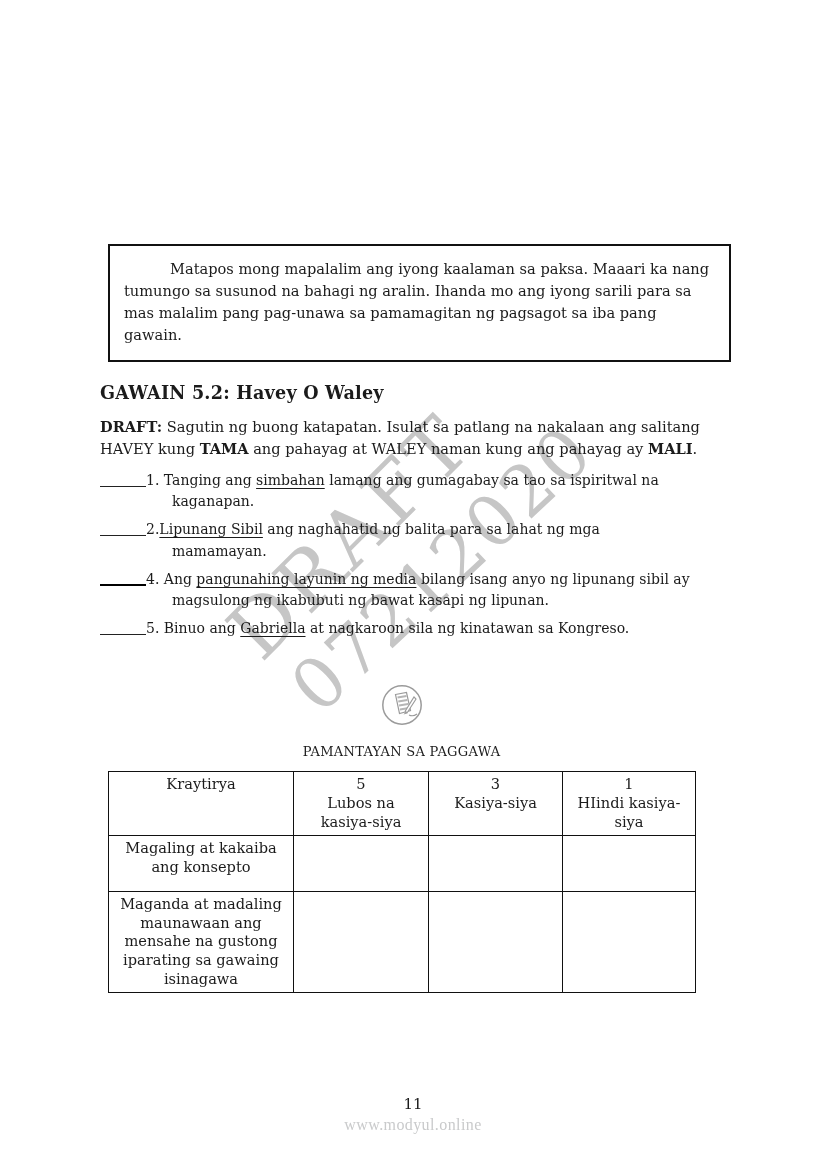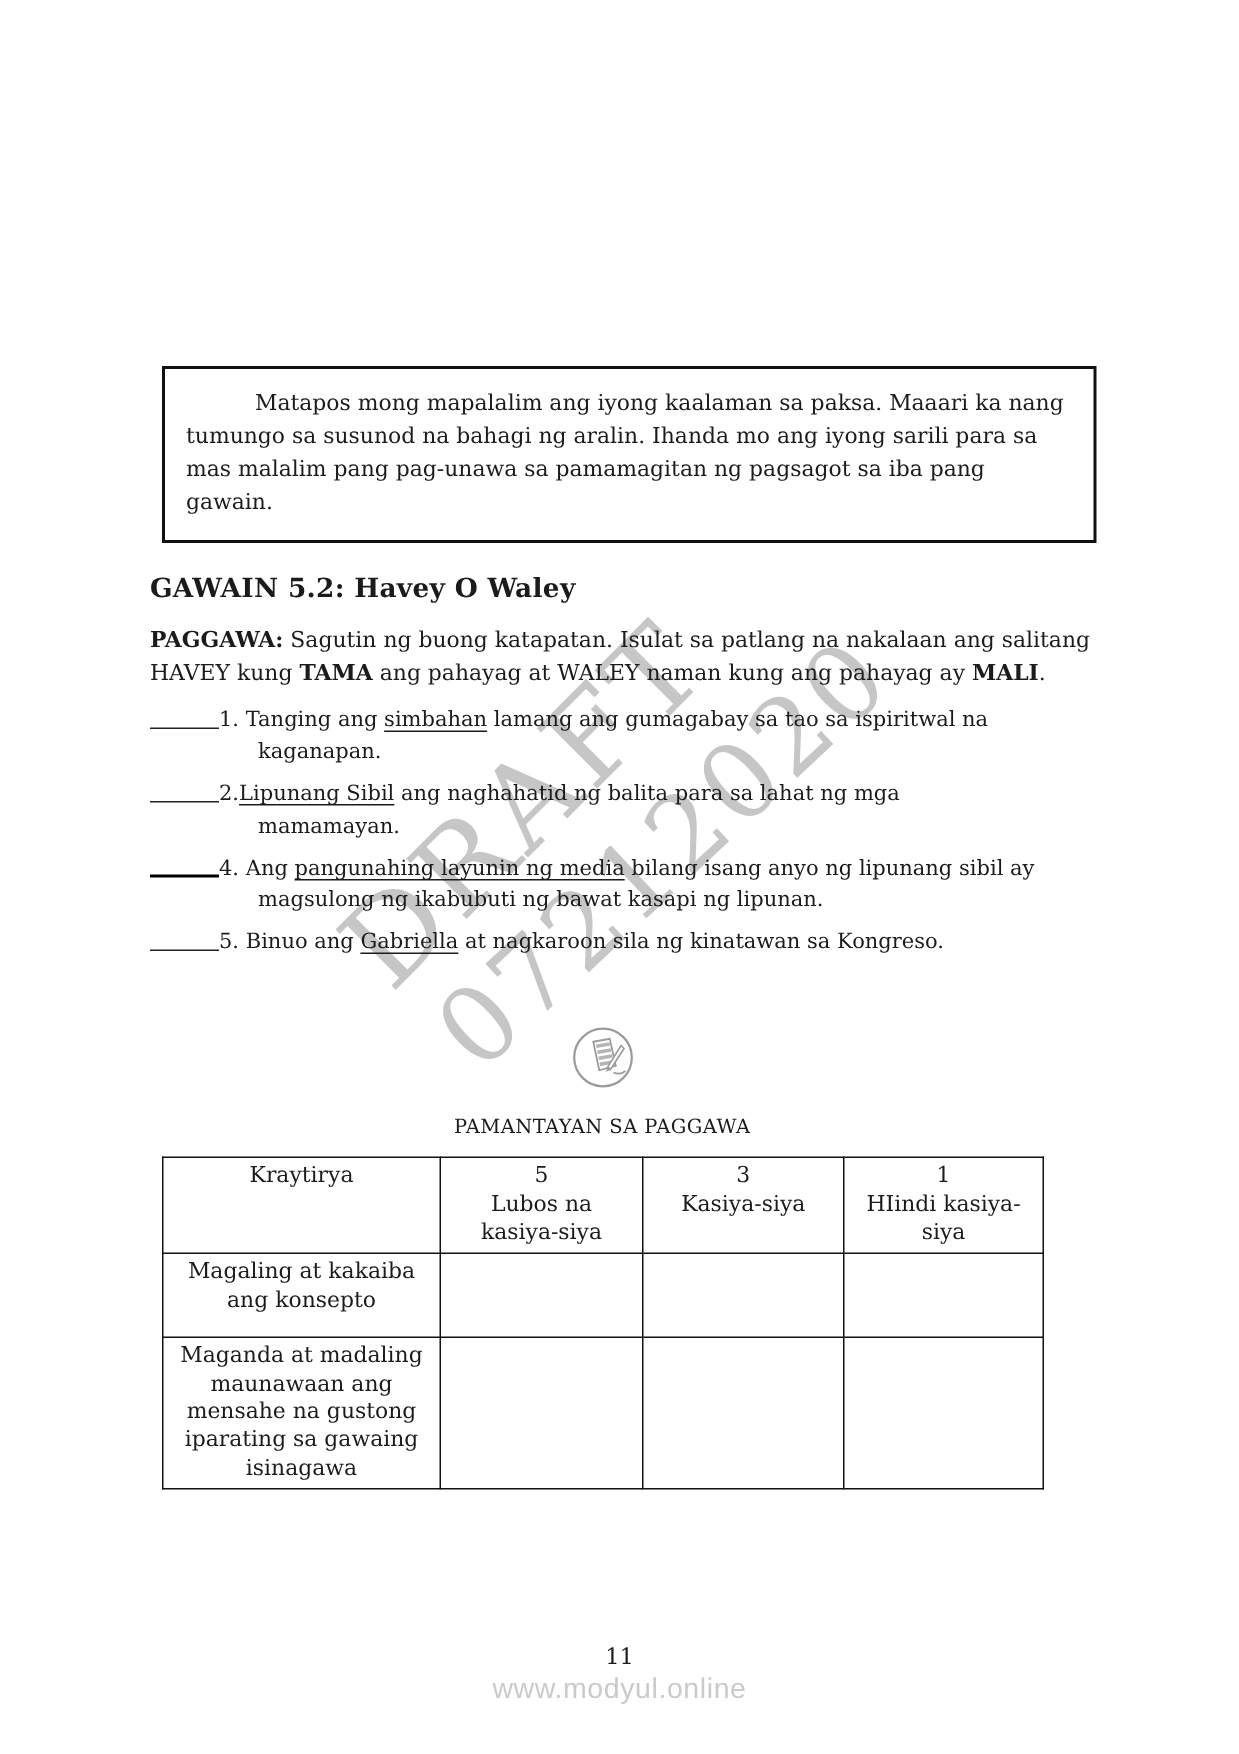--- a/index.html
+++ b/index.html
@@ -104,23 +104,23 @@
   .cell-rest, .crit { white-space: pre-line; }
   tr.rubric-row-1 td { height: 56px; }
 
   
   .pageno {
     position: absolute; top: 1095px; left: 0; width: 100%;
     text-align: center; font-size: 15px; z-index: 1;
   }
   .site {
     position: absolute; top: 1116px; left: 0; width: 100%;
-    text-align: center; font-size: 19px;
+    text-align: center; font-size: 16px;
     color: #c9cacb;
-    font-family: Liberation Sans, sans-serif;
+    font-family: Liberation Serif, serif;
     letter-spacing: 0.4px;
     z-index: 1;
   }
 </style>
 </head>
 <body>
 
 <div class="watermark-layer">
   <div class="wm wm-draft">DRAFT</div>
   <div class="wm wm-date">07212020</div>
@@ -130,21 +130,21 @@
 
   <div class="intro-box">
       <p>Matapos mong mapalalim ang iyong kaalaman sa paksa. Maaari ka nang
 tumungo sa susunod na bahagi ng aralin. Ihanda mo ang iyong sarili para sa
 mas malalim pang pag-unawa sa pamamagitan ng pagsagot sa iba pang
 gawain.</p>
     </div>
 
   <h1 class="gawain">GAWAIN 5.2: Havey O Waley</h1>
 
-  <p class="panuto"><b>PAGGAWA:</b><span> Sagutin ng buong katapatan. Isulat sa patlang na nakalaan ang salitang
+  <p class="panuto"><b>DRAFT:</b><span> Sagutin ng buong katapatan. Isulat sa patlang na nakalaan ang salitang
 HAVEY kung </span><b>TAMA</b><span> ang pahayag at WALEY naman kung ang pahayag ay </span><b>MALI</b><span>.</span></p>
 
   <div class="items">
     <p class="item"><span class="blank"></span><span>1.</span><span> Tanging ang </span><u>simbahan</u><span> lamang ang gumagabay sa tao sa ispiritwal na
 kaganapan.</span></p>
     <p class="item"><span class="blank"></span><span>2.</span><span></span><u>Lipunang Sibil</u><span> ang naghahatid ng balita para sa lahat ng mga
 mamamayan.</span></p>
     <p class="item"><span class="blank bold"></span><span>4.</span><span> Ang </span><u>pangunahing layunin ng media</u><span> bilang isang anyo ng lipunang sibil ay
 magsulong ng ikabubuti ng bawat kasapi ng lipunan.</span></p>
     <p class="item"><span class="blank"></span><span>5.</span><span> Binuo ang </span><u>Gabriella</u><span> at nagkaroon sila ng kinatawan sa Kongreso.</span></p>

